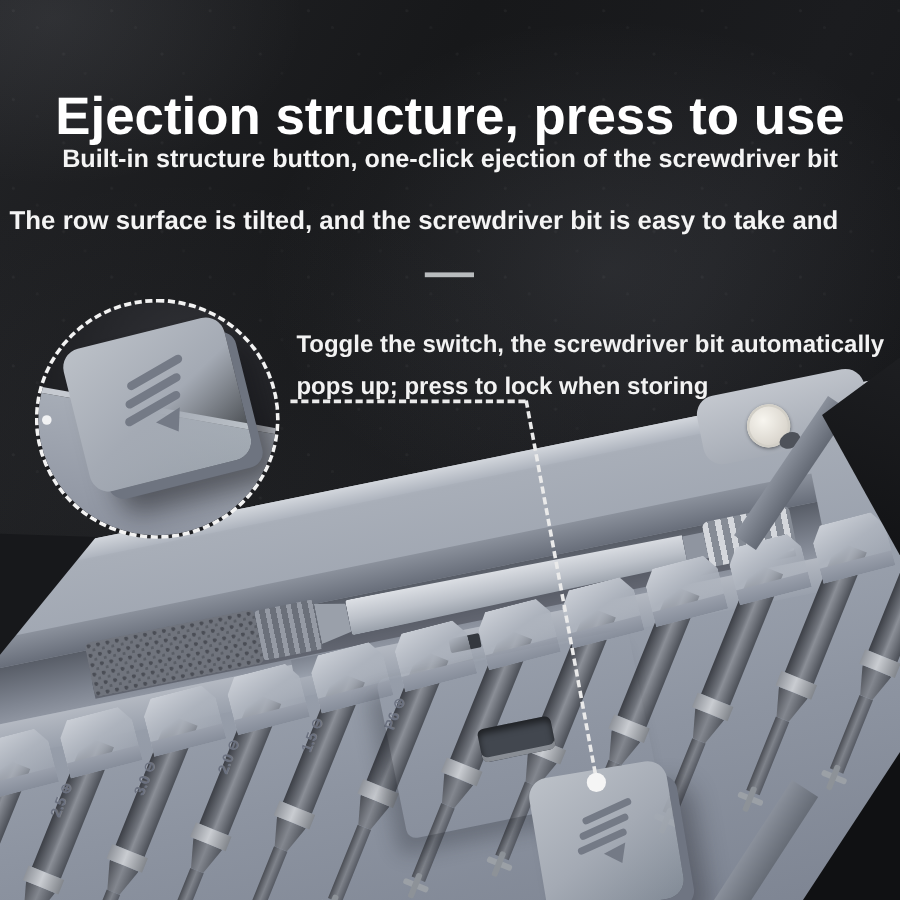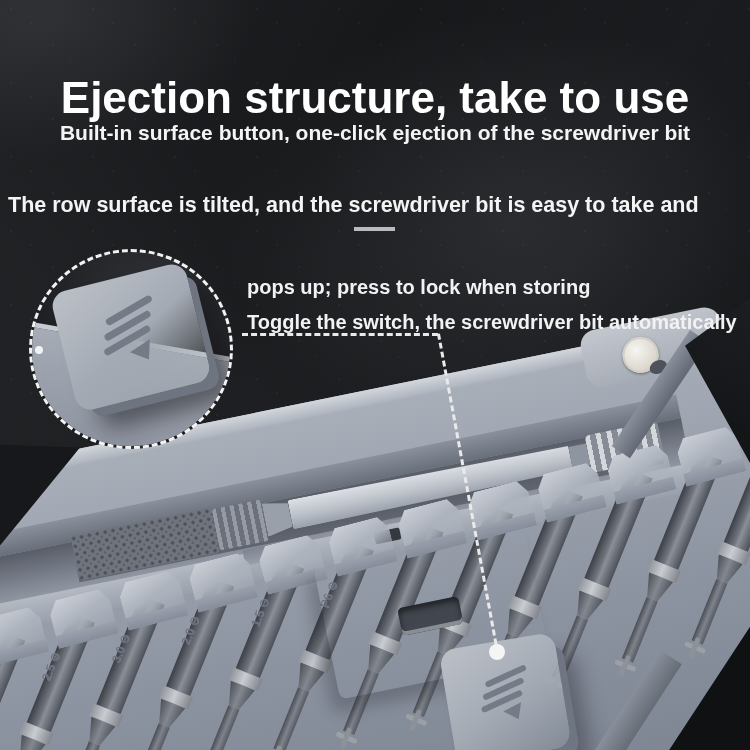--- a/index.html
+++ b/index.html
@@ -19,21 +19,21 @@
       radial-gradient(circle at 71px 61px, rgba(255,255,255,0.03) 1px, transparent 1.6px);
     background-size:82px 74px;}
 
   
   .title{position:absolute;z-index:30;left:0;top:44px;width:100%;text-align:center;
     font-size:44px;font-weight:700;color:#ffffff;letter-spacing:0;}
   .subtitle{position:absolute;z-index:30;left:0;top:121px;width:100%;text-align:center;
     font-size:21px;font-weight:700;color:#f4f4f4;}
   .description{position:absolute;z-index:30;left:8px;top:166px;width:742px;
     font-size:21.5px;font-weight:700;color:#f4f4f4;line-height:37px;}
-  .description span{display:block;margin-top:21px;}
+  .description span{display:block;}
   .divider-dash{position:absolute;z-index:30;left:354px;top:227px;width:41px;height:4px;background:#b9bcbe;}
   .callout{position:absolute;z-index:40;left:247px;top:270px;width:500px;
     font-size:20px;font-weight:700;color:#f2f2f2;line-height:35px;}
   .callout span{display:block;}
 
   
   .conn-h{position:absolute;z-index:40;left:242px;top:333px;width:196px;height:0;border-top:3px dashed #eaeaea;}
   .conn-v{position:absolute;z-index:40;left:437px;top:334px;height:316px;width:0;border-left:3px dashed #eaeaea;
     transform:rotate(-10.5deg);transform-origin:top left;}
   .conn-dot{position:absolute;z-index:41;left:489px;top:644px;width:16px;height:16px;border-radius:50%;background:#f5f5f5;}
@@ -336,23 +336,23 @@
           <i class="bar b3"></i>
           <i class="tri"></i>
       </div>
     </div>
   </div>
 
   <div class="conn-h"></div>
   <div class="conn-v"></div>
   <div class="conn-dot"></div>
 
-  <h1 class="title">Ejection structure, take to use</h1>
-  <div class="subtitle">Built-in surface button, one-click ejection of the screwdriver bit</div>
+  <h1 class="title">Ejection structure, press to use</h1>
+  <div class="subtitle">Built-in structure button, one-click ejection of the screwdriver bit</div>
   <div class="description">
     <span>The row surface is tilted, and the screwdriver bit is easy to take and</span>
   </div>
   <div class="divider-dash"></div>
   <div class="callout">
+    <span>Toggle the switch, the screwdriver bit automatically</span>
     <span>pops up; press to lock when storing</span>
-    <span>Toggle the switch, the screwdriver bit automatically</span>
   </div>
 </div>
 
 </body></html>

